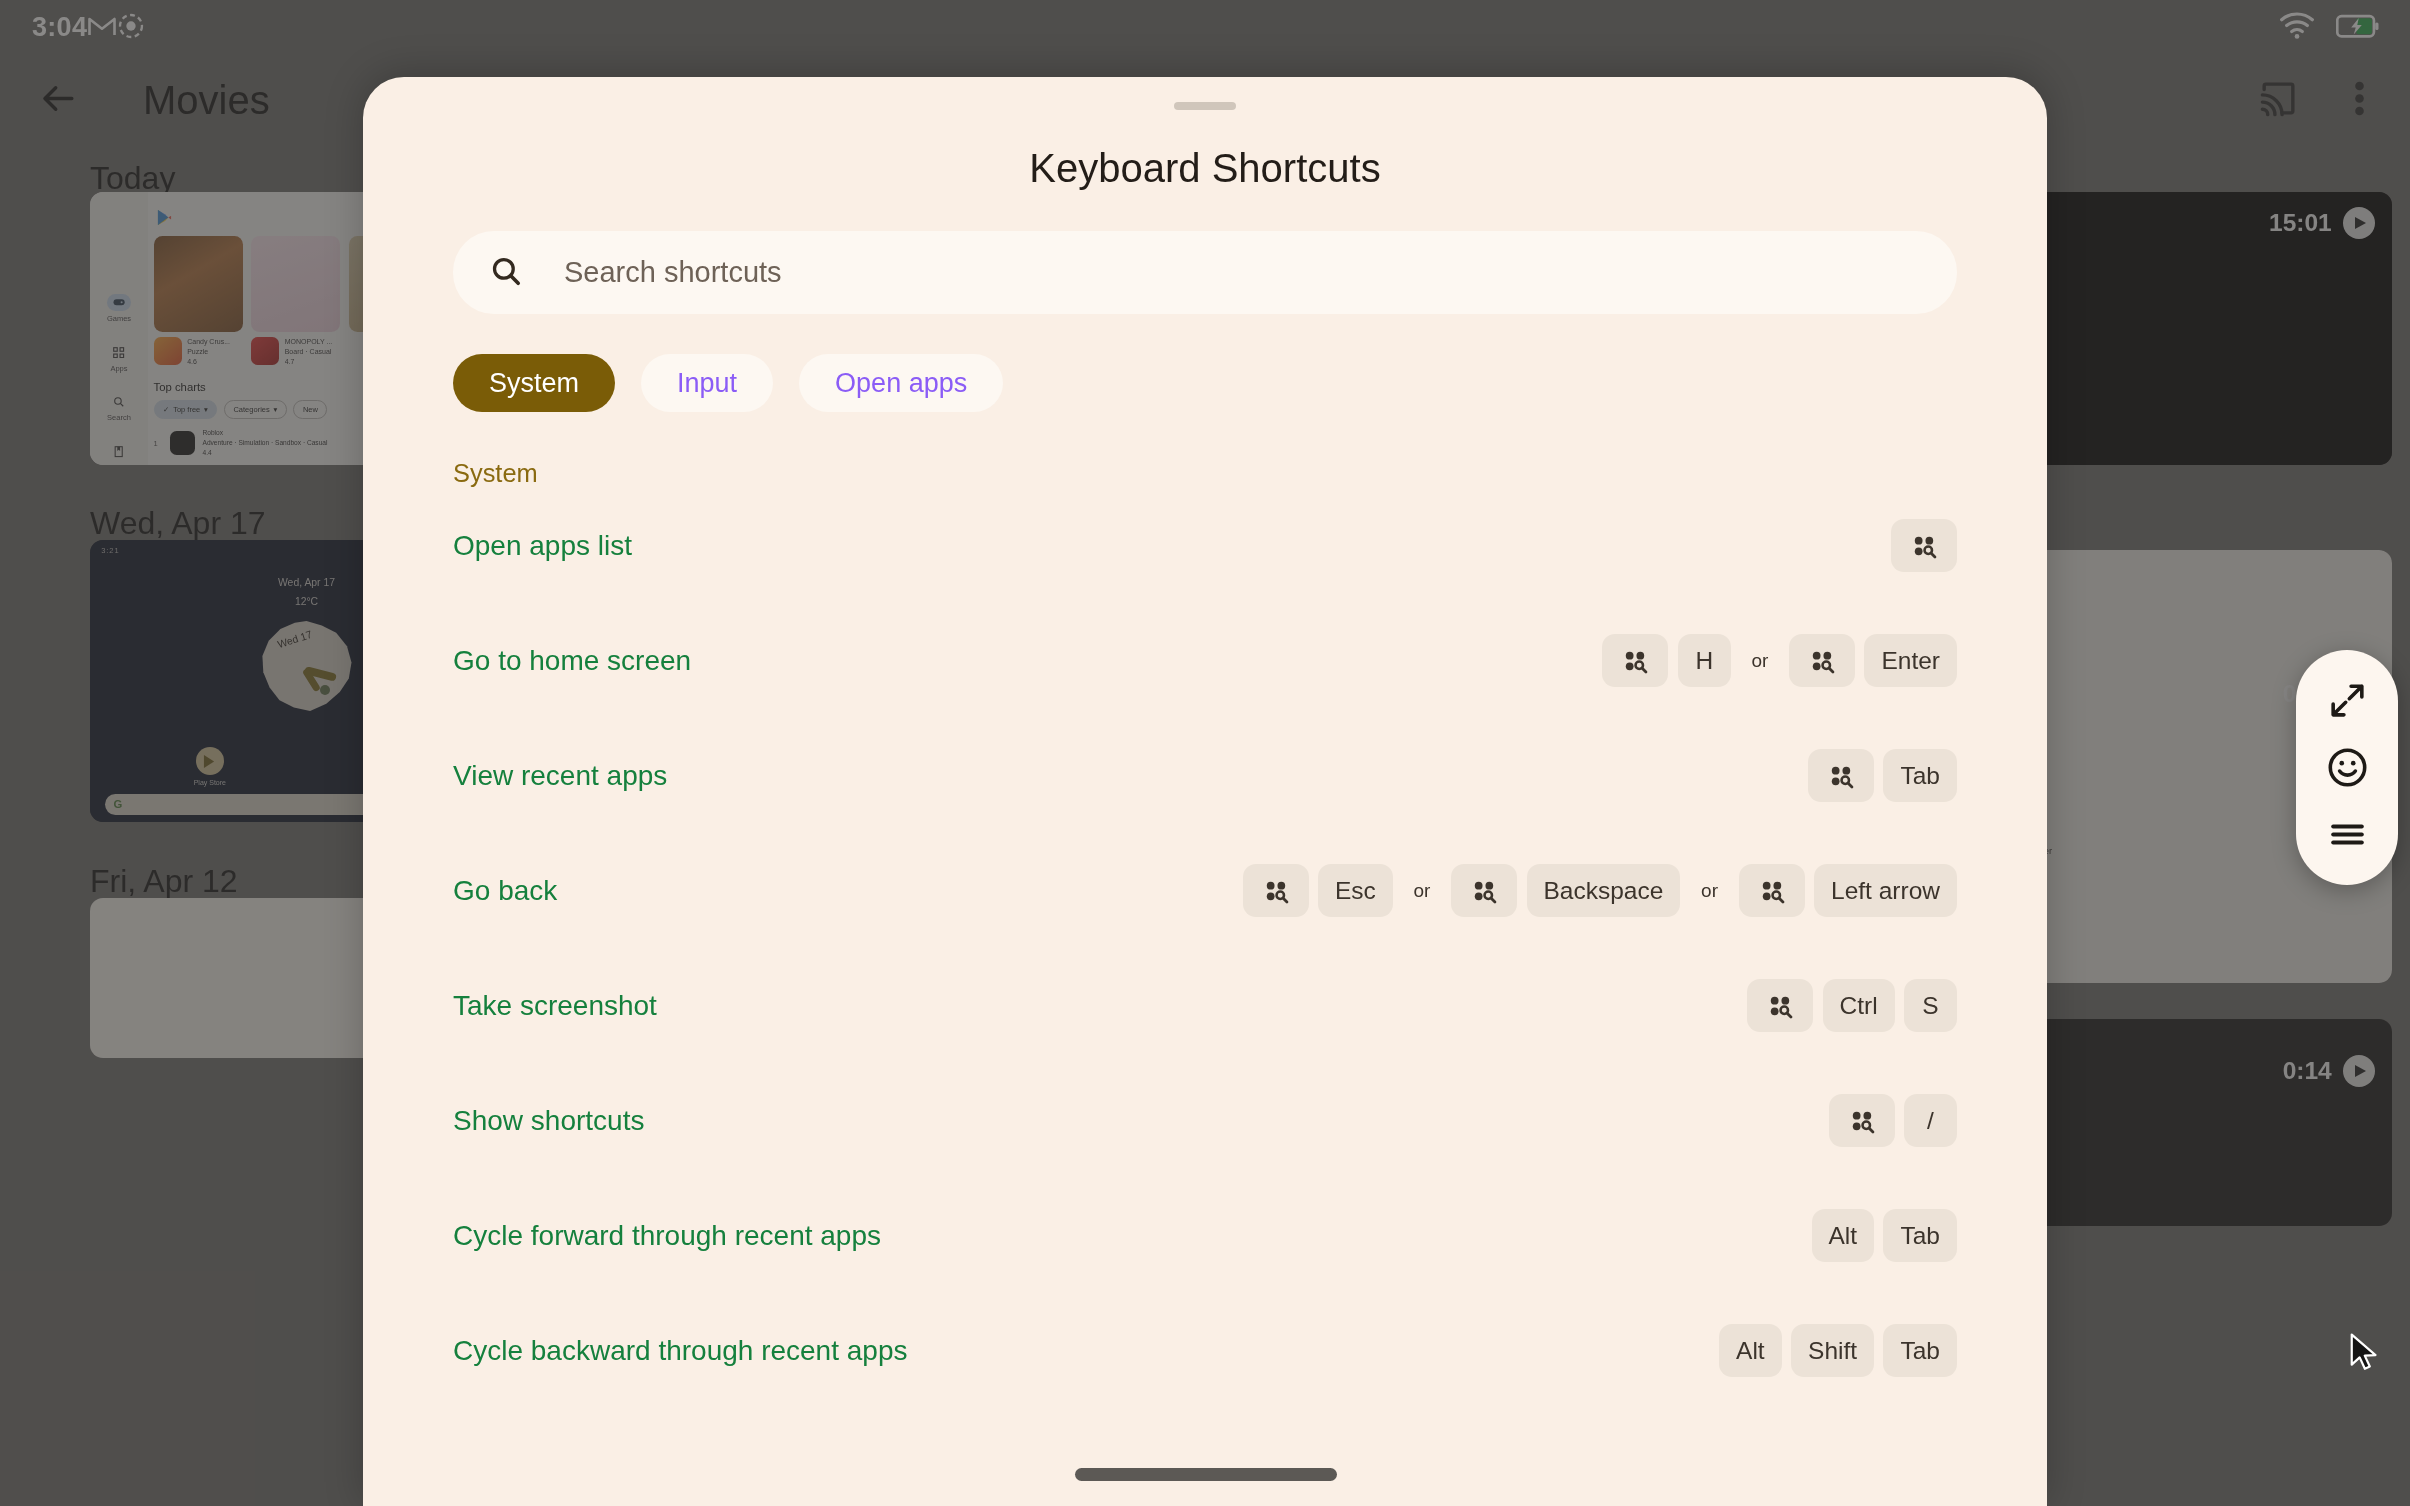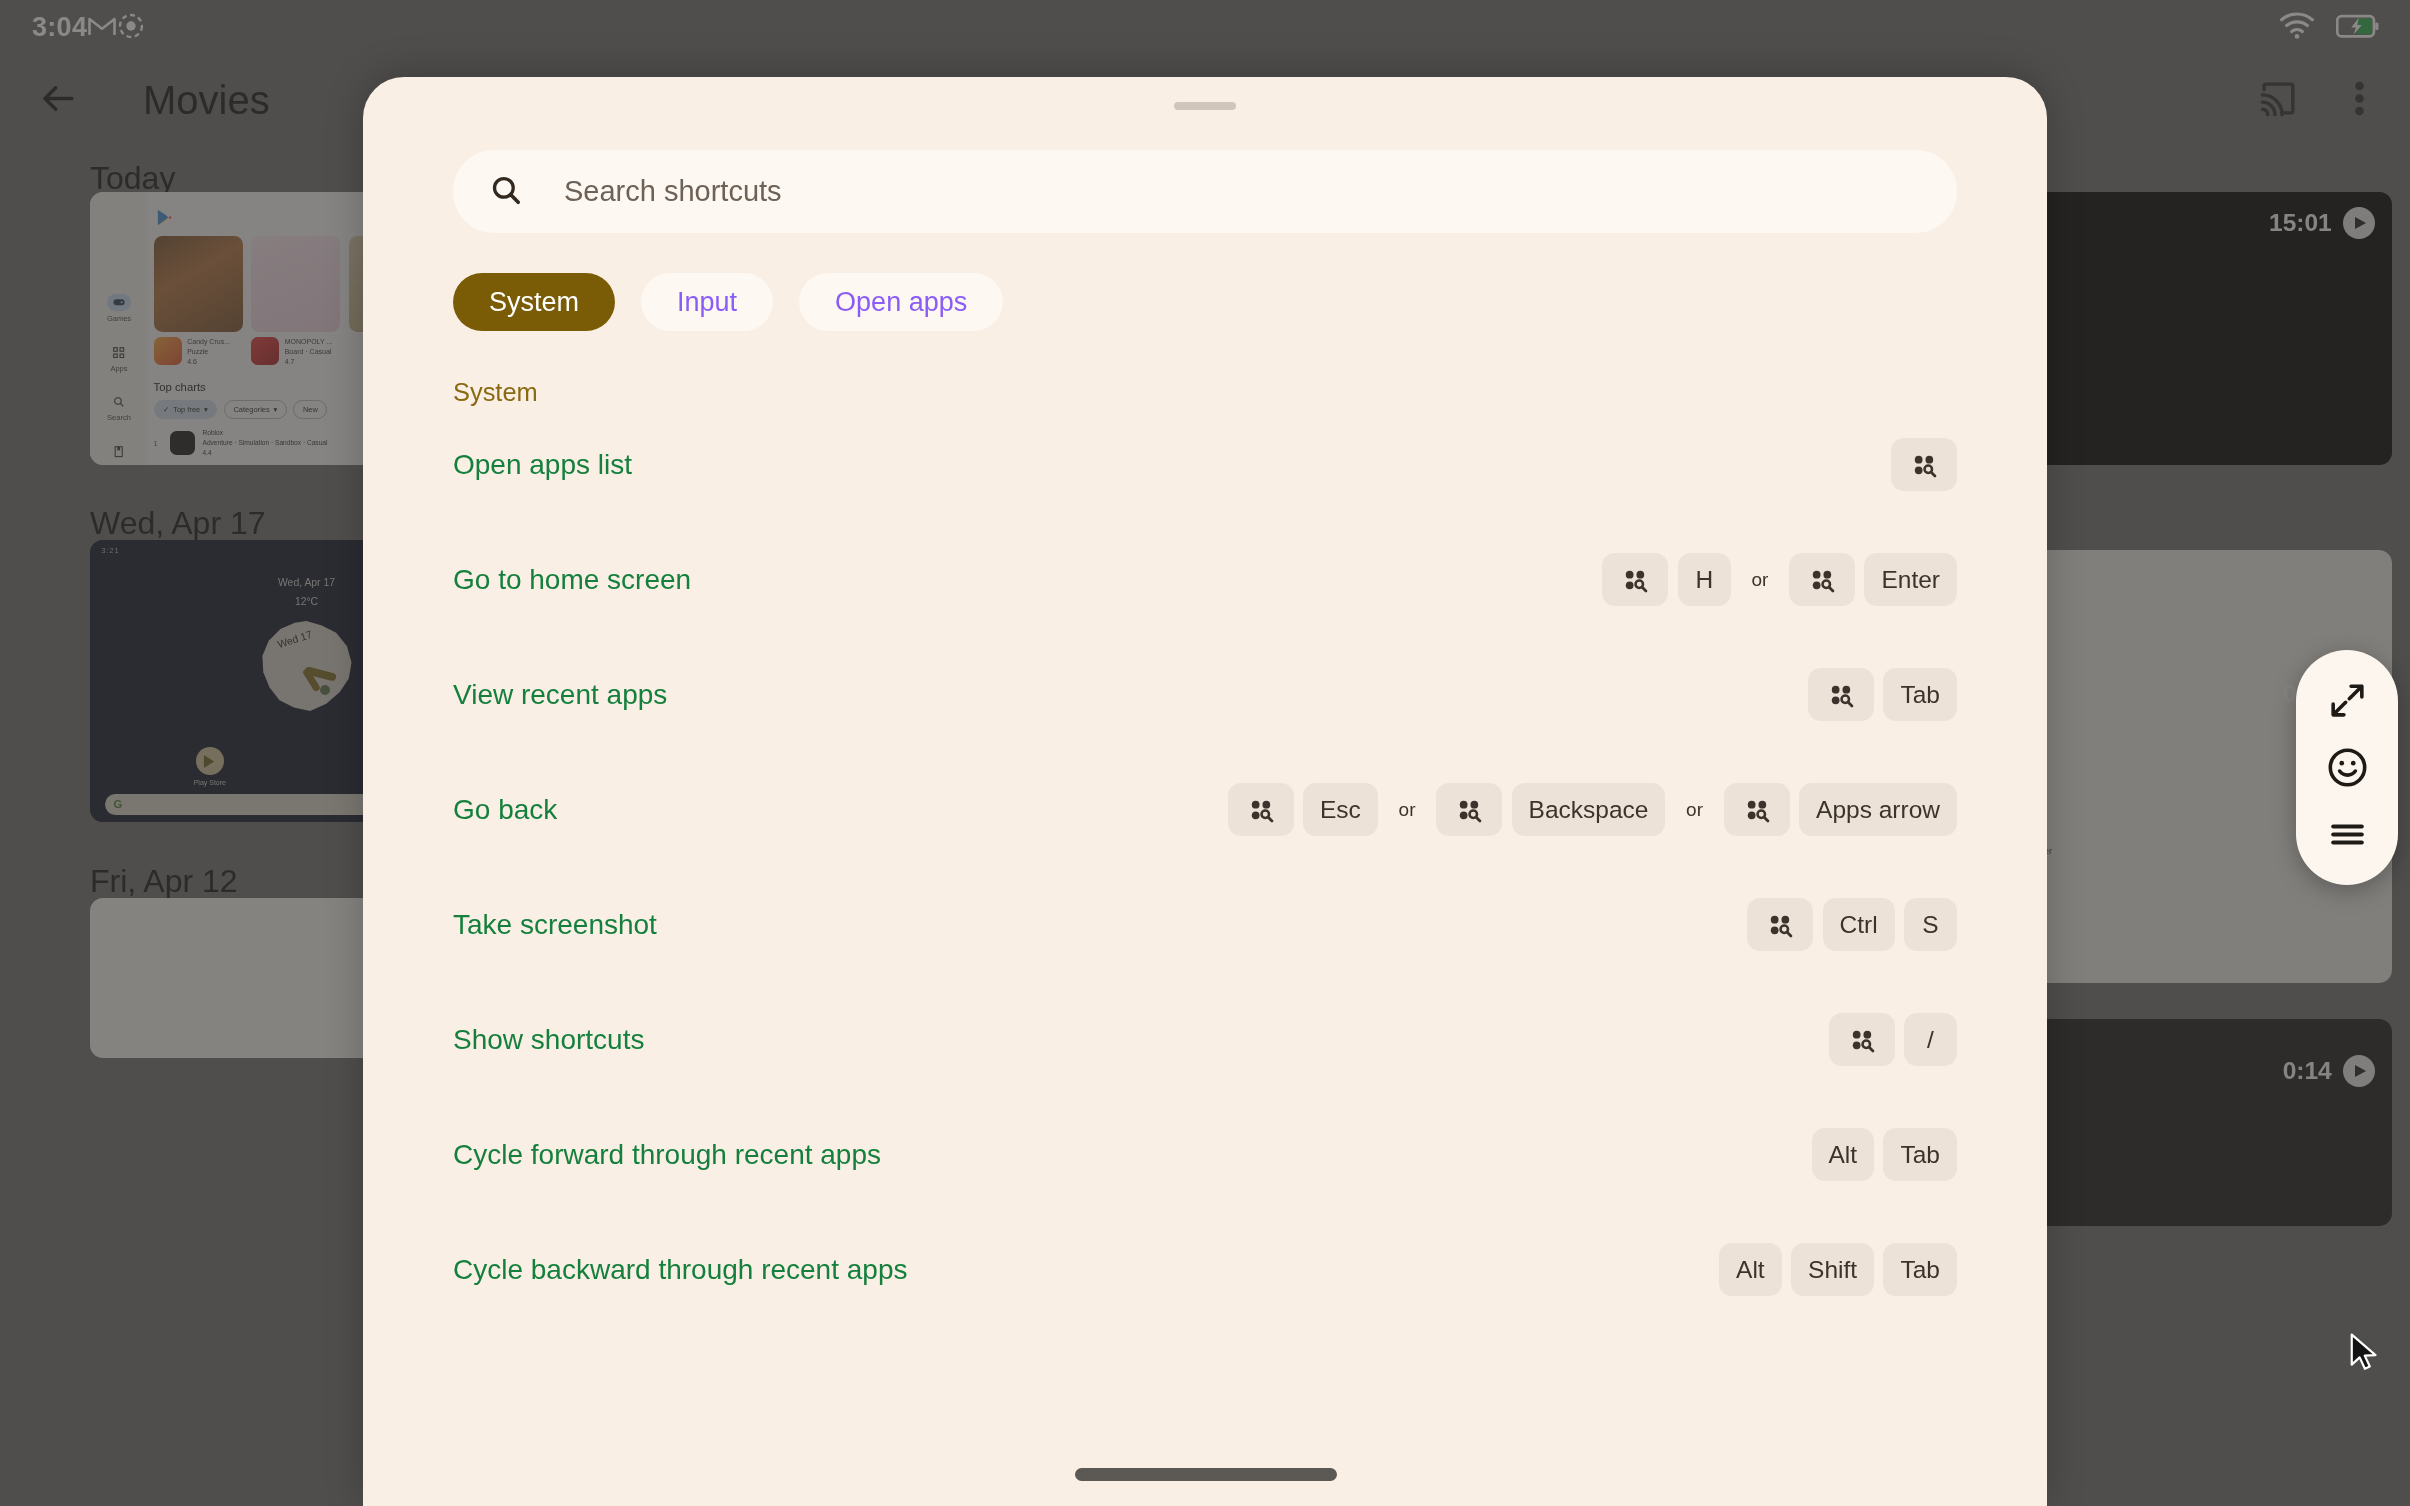--- a/index.html
+++ b/index.html
@@ -453,20 +453,21 @@
         <line x1="4" y1="12" x2="20" y2="12" stroke="#1e1a16" stroke-width="2.2" stroke-linecap="round"></line>
         <line x1="4" y1="16.5" x2="20" y2="16.5" stroke="#1e1a16" stroke-width="2.2" stroke-linecap="round"></line>
       </svg>
   </span>
 </div>
 
 <div class="dialog">
 
   <div class="drag-handle"></div>
 
+  <div class="dlg-title">Keyboard Shortcuts</div>
 
   <div class="search-wrap">
     <span>
       <svg width="34" height="34" viewBox="0 0 24 24">
           <circle cx="10.5" cy="10.5" r="6.6" fill="none" stroke="#33291f" stroke-width="2.3"></circle>
           <line x1="15.4" y1="15.4" x2="20.6" y2="20.6" stroke="#33291f" stroke-width="2.6" stroke-linecap="round"></line>
         </svg>
     </span>
     <span class="search-ph">Search shortcuts</span>
   </div>
@@ -568,21 +569,21 @@
           <span class="or-txt">or</span>
           <span class="kchip">
             <svg width="32" height="32" viewBox="0 0 24 24">
               <circle cx="8" cy="8" r="2.9" fill="#3c342c"></circle>
               <circle cx="16" cy="8" r="2.9" fill="#3c342c"></circle>
               <circle cx="8" cy="16" r="2.9" fill="#3c342c"></circle>
               <circle cx="15.2" cy="15.2" r="2.8" fill="none" stroke="#3c342c" stroke-width="1.9"></circle>
               <line x1="17.4" y1="17.4" x2="20.2" y2="20.2" stroke="#3c342c" stroke-width="2.1" stroke-linecap="round"></line>
             </svg>
           </span>
-          <span class="kchip">Apps arrow</span>
+          <span class="kchip">Left arrow</span>
         </div>
       </div>
       <div class="srow">
         <div class="srow-label">Take screenshot</div>
         <div class="keys">
           <span class="kchip">
             <svg width="32" height="32" viewBox="0 0 24 24">
               <circle cx="8" cy="8" r="2.9" fill="#3c342c"></circle>
               <circle cx="16" cy="8" r="2.9" fill="#3c342c"></circle>
               <circle cx="8" cy="16" r="2.9" fill="#3c342c"></circle>

